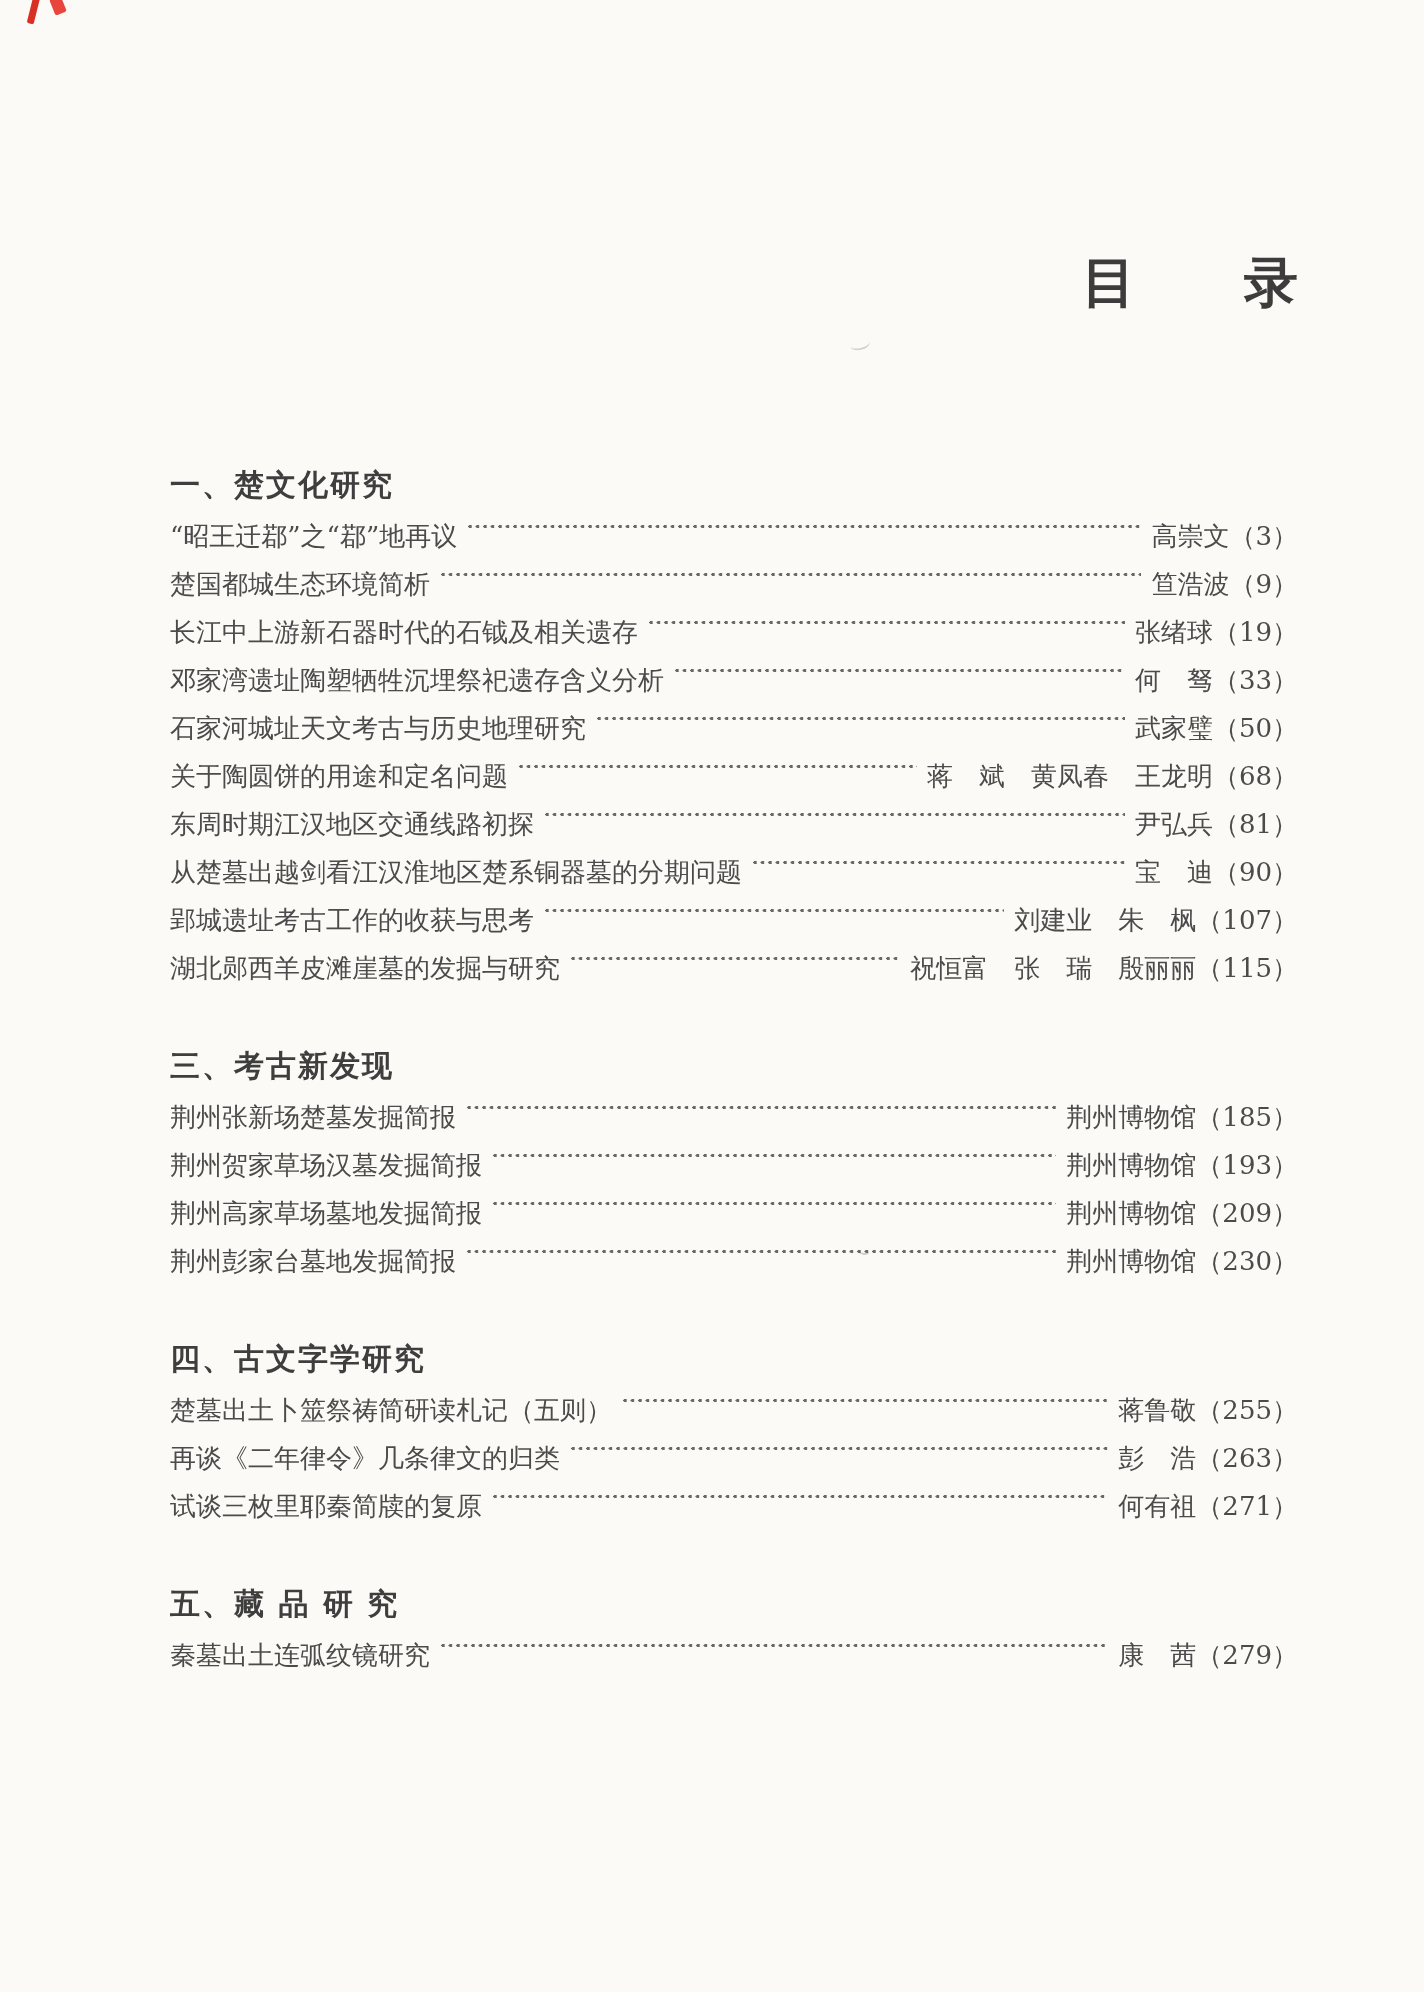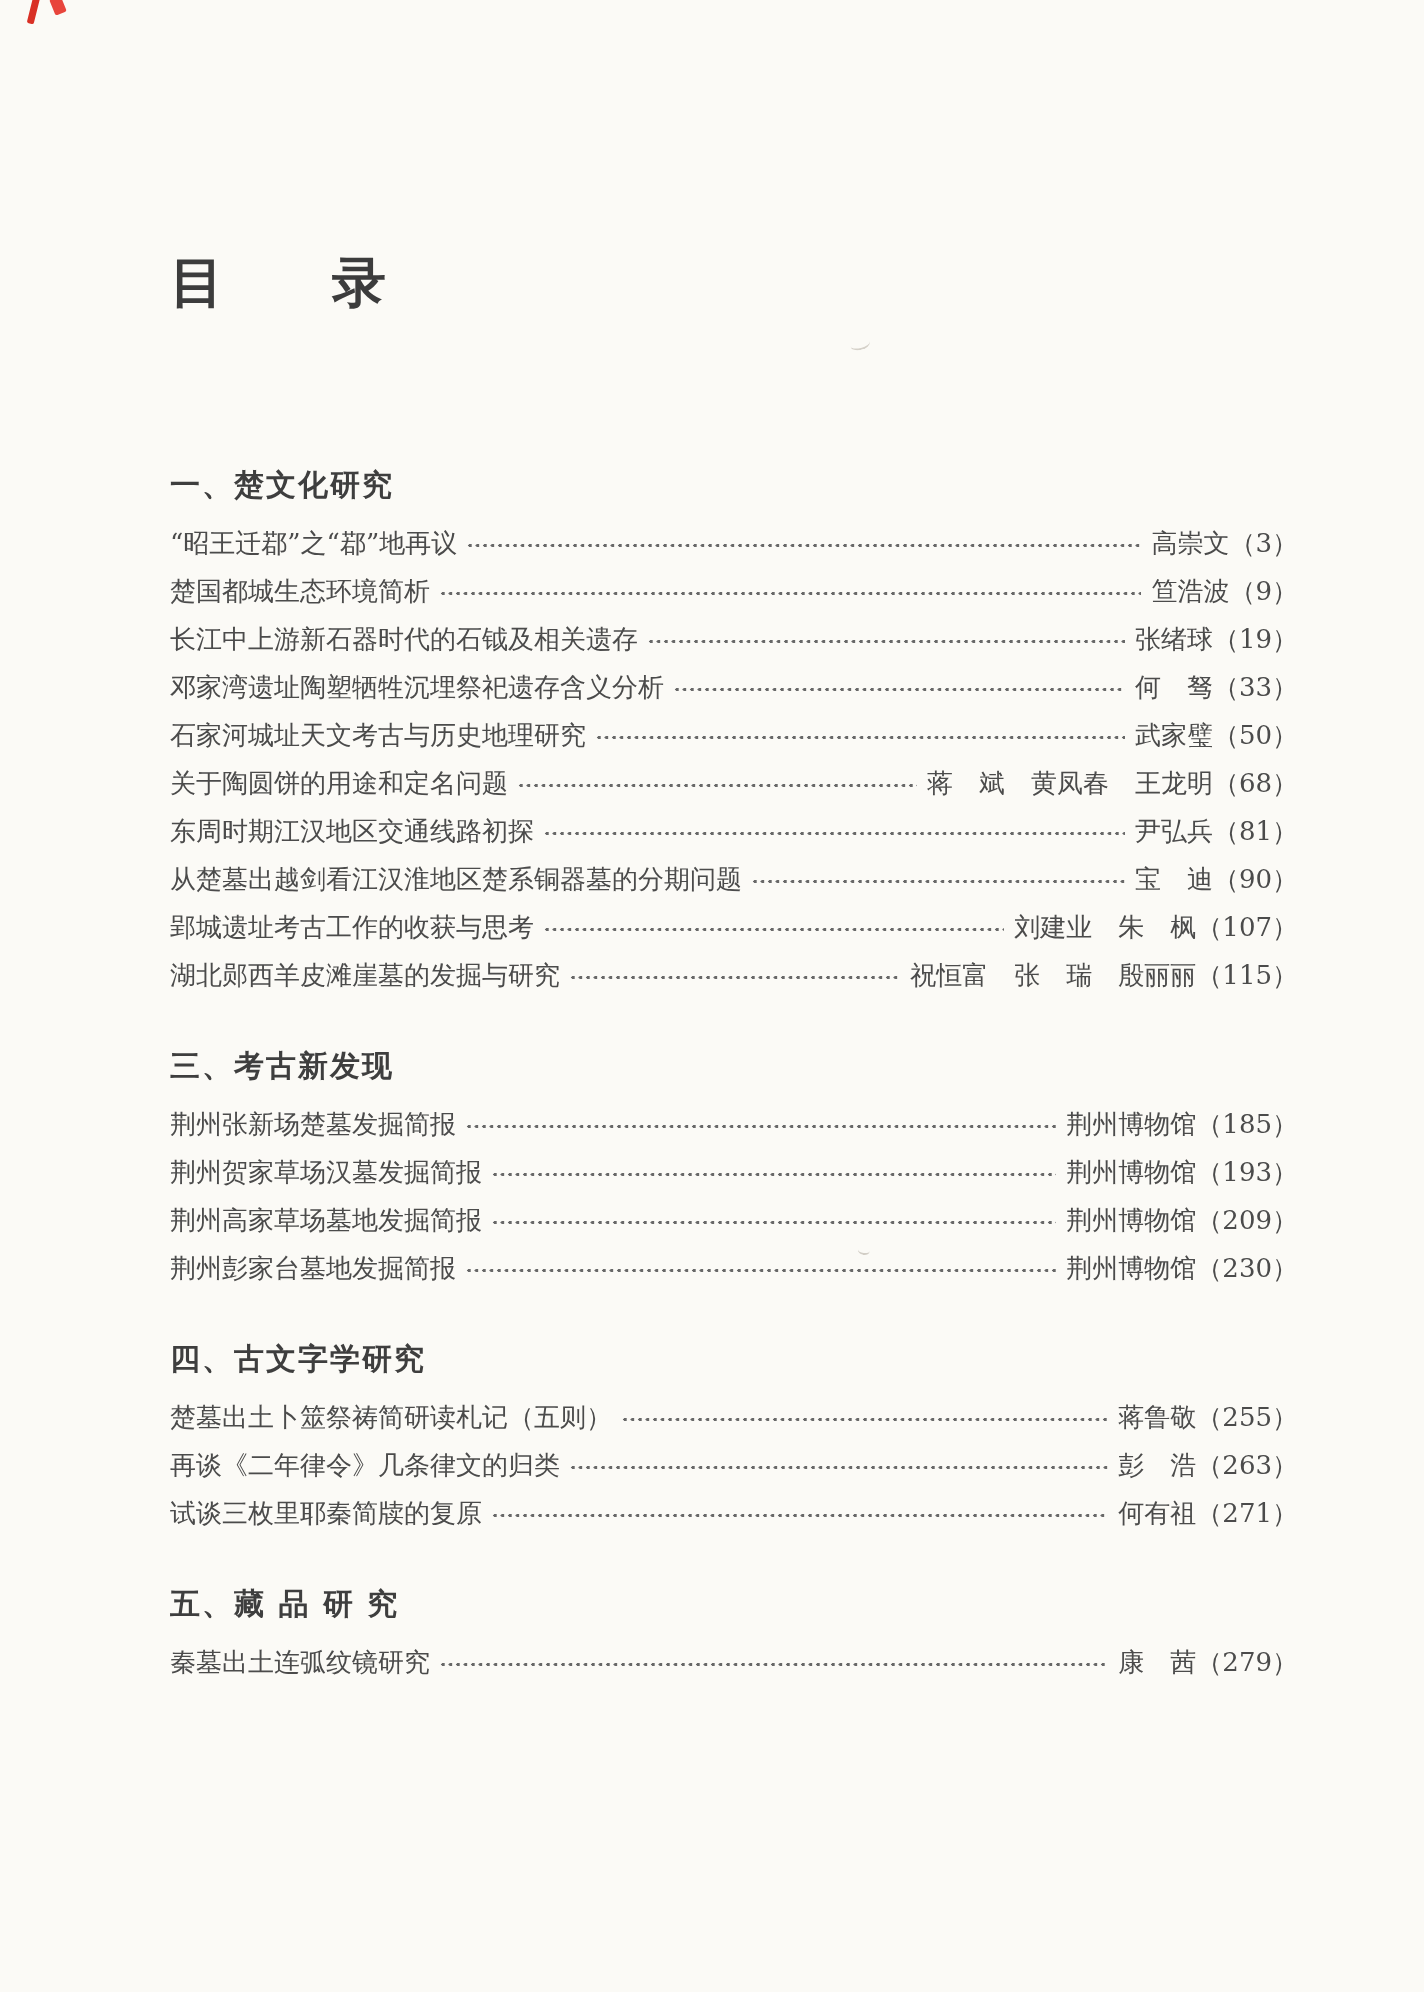--- a/index.html
+++ b/index.html
@@ -14,42 +14,42 @@
   .content {
     position: absolute;
     left: 170px;
     top: 0;
     width: 1128px;
   }
   .doc-title {
     margin-top: 250px;
     height: 64px;
     line-height: 64px;
-    text-align: left;
+    text-align: right;
     font-size: 54px;
     font-weight: bold;
     color: #3c3c3c;
     font-family: "DejaVu Serif", "Liberation Serif", serif;
   }
   .sec-heading {
     margin-top: 46px;
     margin-bottom: 13px;
     height: 42px;
     line-height: 42px;
     text-align: left;
     font-size: 30px;
     font-weight: bold;
     letter-spacing: 2px;
     color: #3e3e3e;
     font-family: "DejaVu Sans", "Liberation Sans", sans-serif;
   }
   .sec1 .sec-heading { margin-top: 150px; }
   .entry {
     display: flex;
-    align-items: center;
+    align-items: flex-start;
     height: 48px;
     font-size: 26px;
     color: #4b4b4b;
     white-space: nowrap;
   }
   .etitle { flex: 0 0 auto; }
   .leader {
     flex: 1 1 auto;
     min-width: 16px;
     height: 7px;

